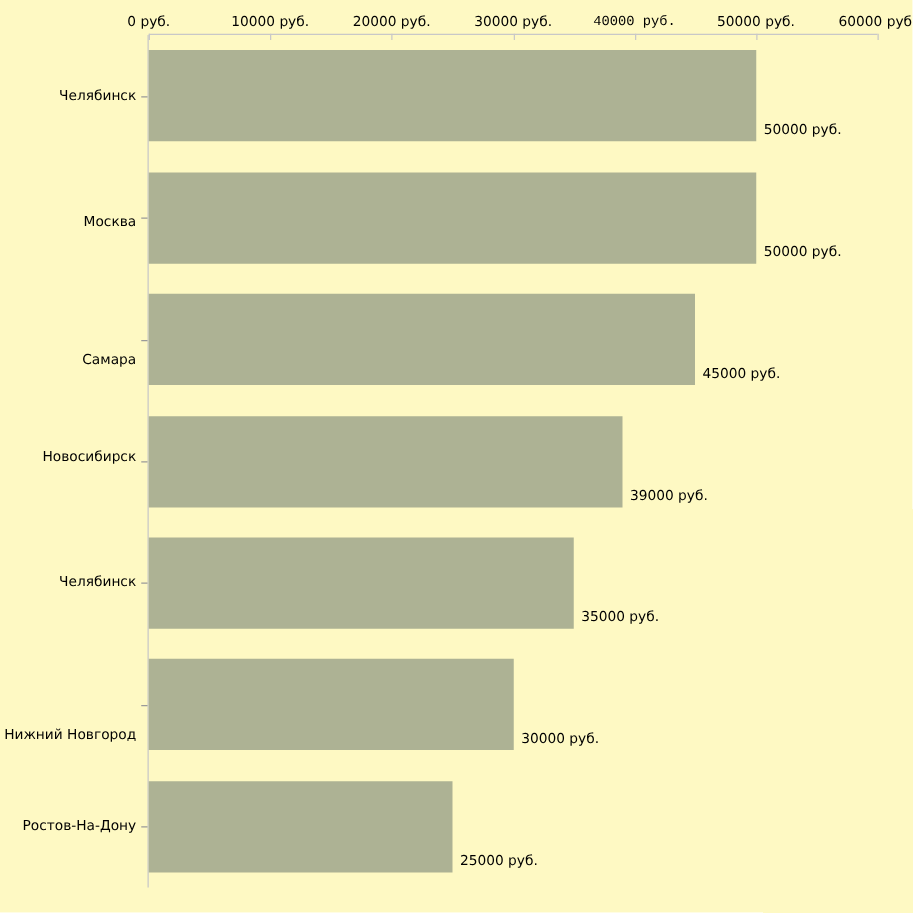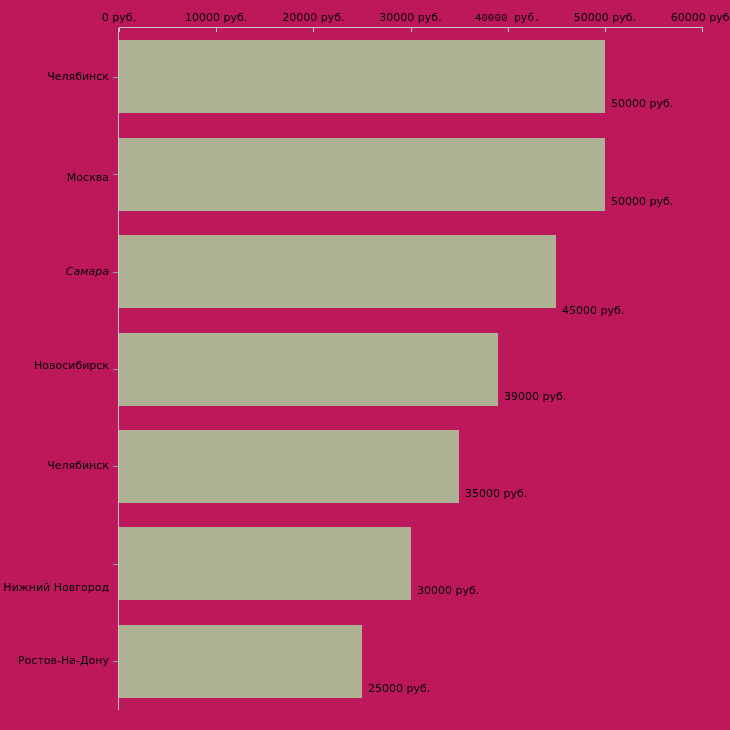--- a/index.html
+++ b/index.html
@@ -7,21 +7,21 @@
     padding: 0;
     background: #ffffff;
   }
   body {
     font-family: "DejaVu Sans", "Liberation Sans", sans-serif;
   }
   #chart-root {
     position: relative;
     width: 730px;
     height: 730px;
-    background: #be185d;
+    background: #fef9c3;
     overflow: hidden;
   }
 
   
   .x-axis-line {
     position: absolute;
     left: 119px;
     top: 27px;
     width: 583px;
     height: 1px;
@@ -111,38 +111,38 @@
     </div>
 
   <div class="y-axis-line"></div>
 
   <div id="y-ticks">
       <div class="y-tick" style="top: 77px;"></div>
       <div class="y-tick-label" style="top: 77px;">Челябинск</div>
       <div class="y-tick" style="top: 174px;"></div>
       <div class="y-tick-label" style="top: 178px;">Москва</div>
       <div class="y-tick" style="top: 272px;"></div>
-      <div class="y-tick-label" style="top: 272px; font-style: italic;">Самара</div>
+      <div class="y-tick-label" style="top: 288px;">Самара</div>
       <div class="y-tick" style="top: 369px;"></div>
       <div class="y-tick-label" style="top: 366px; text-align: center;">Новосибирск</div>
       <div class="y-tick" style="top: 466px;"></div>
       <div class="y-tick-label" style="top: 466px;">Челябинск</div>
       <div class="y-tick" style="top: 564px;"></div>
       <div class="y-tick-label" style="top: 588px;">Нижний Новгород</div>
       <div class="y-tick" style="top: 661px;"></div>
       <div class="y-tick-label" style="top: 661px; margin-left: 32px;">Ростов-На-Дону</div>
     </div>
 
   <div id="bars">
       <div class="bar" style="top: 40px; height: 73px; width: 486px; background: rgb(173, 178, 148);"></div>
       <div class="bar-value-label" style="left: 611px; top: 104px;">50000 руб.</div>
       <div class="bar" style="top: 138px; height: 73px; width: 486px; background: rgb(173, 178, 148);"></div>
       <div class="bar-value-label" style="left: 611px; top: 202px;">50000 руб.</div>
       <div class="bar" style="top: 235px; height: 73px; width: 437px; background: rgb(173, 178, 148);"></div>
-      <div class="bar-value-label" style="left: 562px; top: 299px; margin-top: 12px;">45000 руб.</div>
+      <div class="bar-value-label" style="left: 562px; top: 299px;">45000 руб.</div>
       <div class="bar" style="top: 333px; height: 73px; width: 379px; background: rgb(173, 178, 148);"></div>
       <div class="bar-value-label" style="left: 504px; top: 397px;">39000 руб.</div>
       <div class="bar" style="top: 430px; height: 73px; width: 340px; background: rgb(173, 178, 148);"></div>
       <div class="bar-value-label" style="left: 465px; top: 494px;">35000 руб.</div>
       <div class="bar" style="top: 527px; height: 73px; width: 292px; background: rgb(173, 178, 148);"></div>
       <div class="bar-value-label" style="left: 417px; top: 591px;">30000 руб.</div>
       <div class="bar" style="top: 625px; height: 73px; width: 243px; background: rgb(173, 178, 148);"></div>
       <div class="bar-value-label" style="left: 368px; top: 689px;">25000 руб.</div>
     </div>
 

